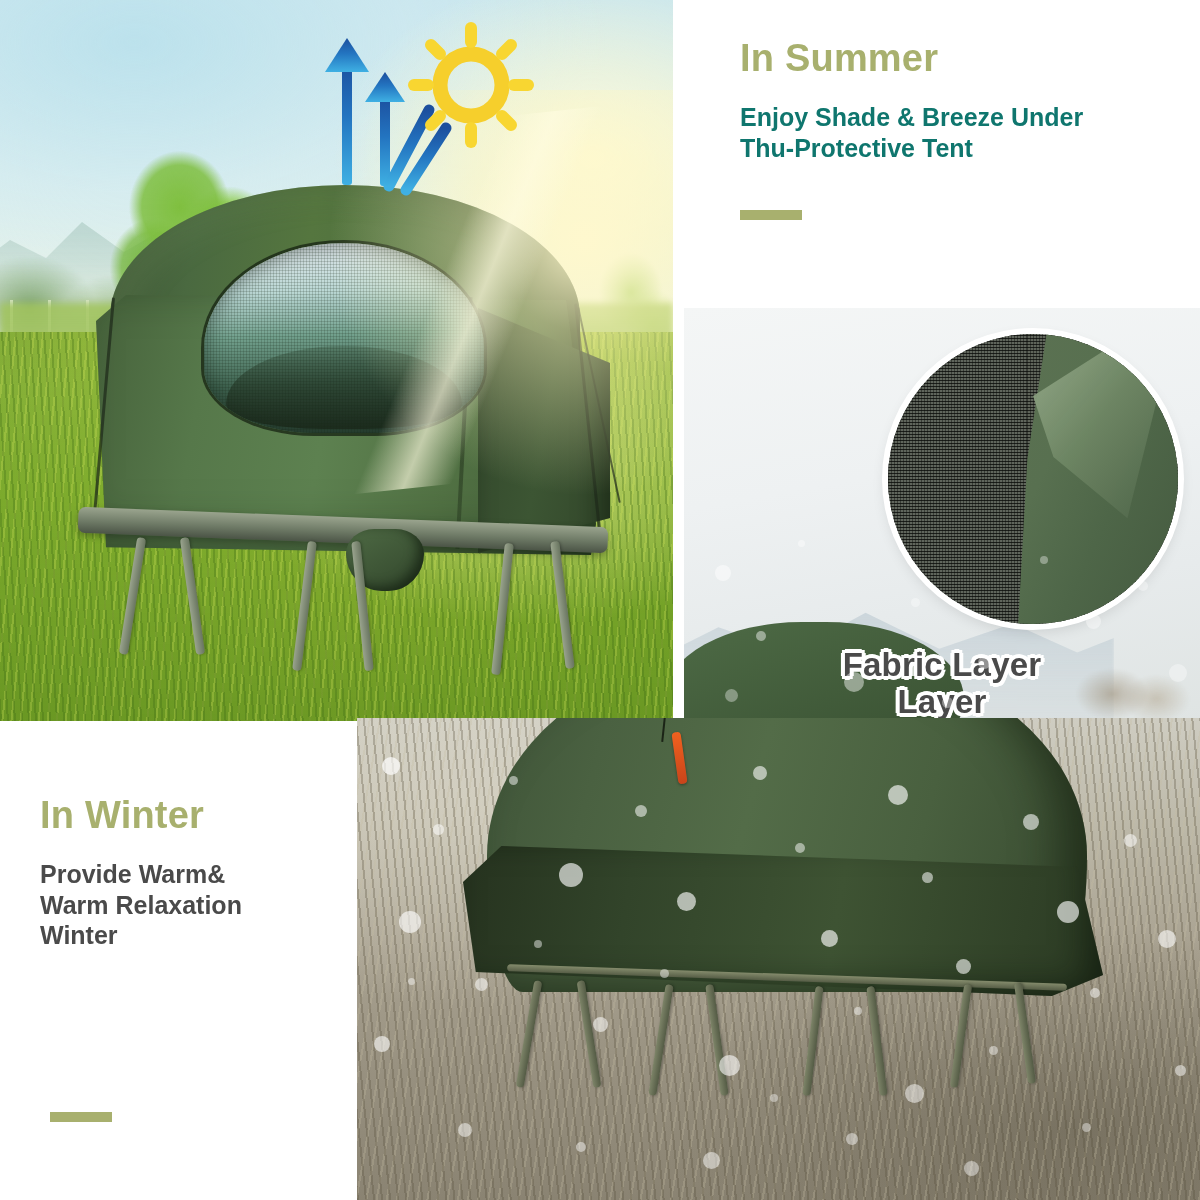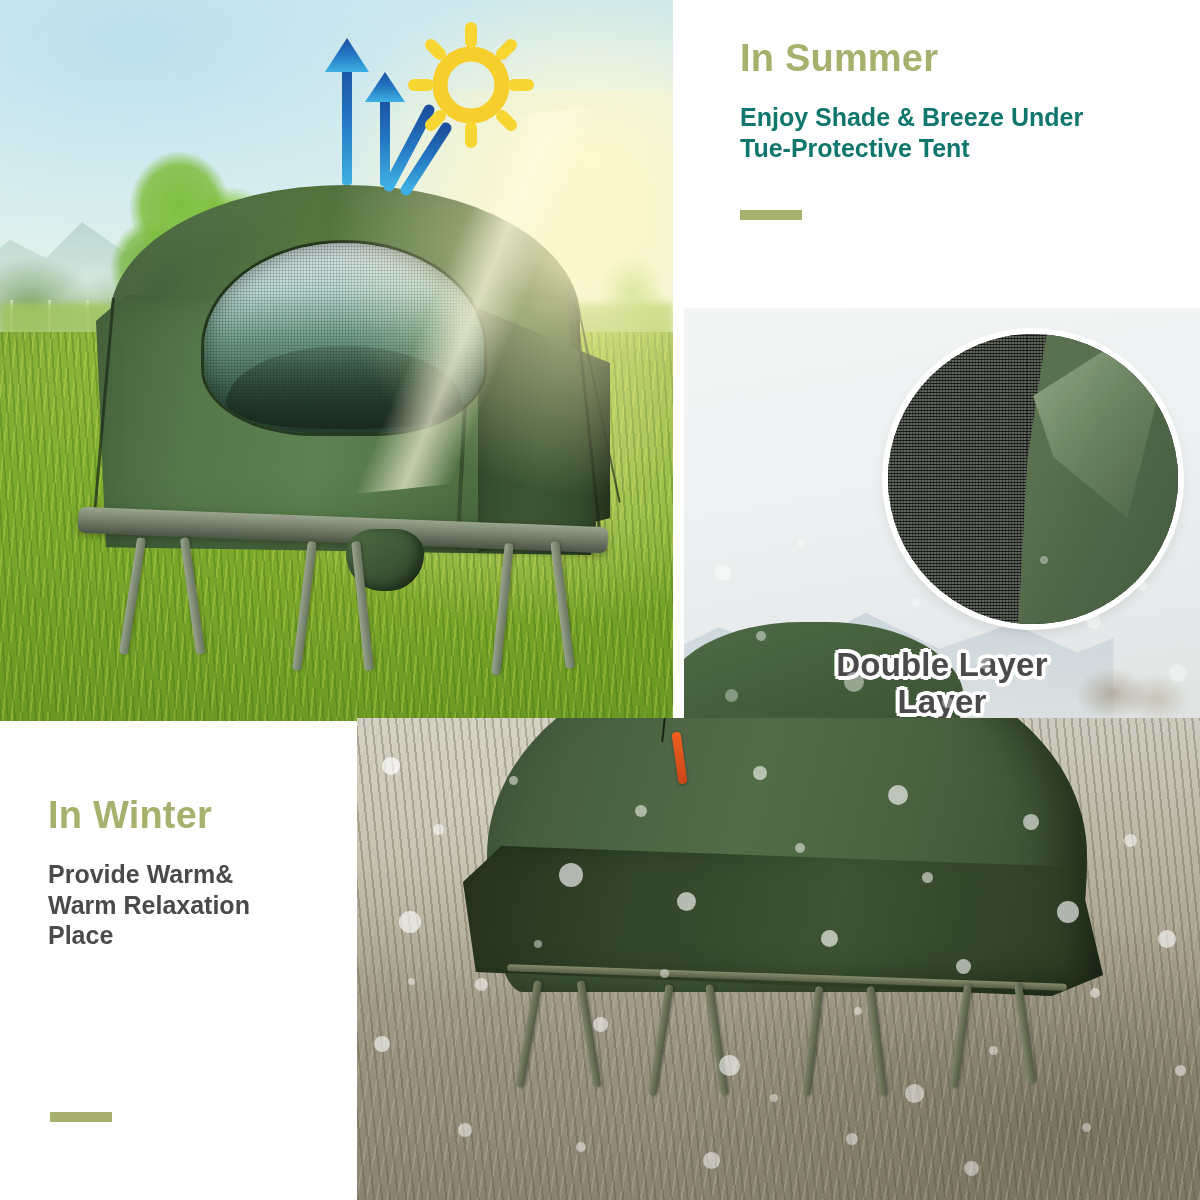--- a/index.html
+++ b/index.html
@@ -345,41 +345,41 @@
           <line x1="135" y1="98" x2="126" y2="107"></line>
         </g>
       </g>
     </svg>
   </div>
 
   <div class="summer-text">
     <div class="kicker" style="color:#a8b06e">In Summer</div>
     <div class="subcopy" style="color:#0f766e">
       <div>Enjoy Shade &amp; Breeze Under</div>
-      <div>Tue-Protective Tent</div>
+      <div>Thu-Protective Tent</div>
     </div>
     <div class="accent-dash" style="background:#a8b06e"></div>
   </div>
 
   <div class="fabric-panel">
     <div class="fp-mtn"></div>
     <div class="fp-tent"></div>
     <div class="fp-bush"></div>
 
     <div class="fabric-circle">
       <div class="fab-mesh"></div>
       <div class="fab-mesh-r"></div>
       <div class="fab-green"></div>
       <div class="fab-peel"></div>
     </div>
 
     <div class="fab-label" style="color:#4a4a4a; text-shadow:
            -3px -3px 0 #fff, 3px -3px 0 #fff, -3px 3px 0 #fff, 3px 3px 0 #fff,
            -4px 0 0 #fff, 4px 0 0 #fff, 0 -4px 0 #fff, 0 4px 0 #fff;">
-      <div>Double Layer</div>
+      <div>Fabric Layer</div>
       <div>Layer</div>
     </div>
 
     <div class="snow">
       <i style="left:6%;top:62%;width:16px;height:16px;opacity:.55"></i>
       <i style="left:14%;top:78%;width:10px;height:10px;opacity:.5"></i>
       <i style="left:22%;top:56%;width:7px;height:7px;opacity:.45"></i>
       <i style="left:31%;top:88%;width:20px;height:20px;opacity:.5"></i>
       <i style="left:44%;top:70%;width:9px;height:9px;opacity:.4"></i>
       <i style="left:57%;top:84%;width:13px;height:13px;opacity:.45"></i>
@@ -446,23 +446,23 @@
       <i style="left:41%;top:90%;width:17px;height:17px;opacity:.55"></i>
       <i style="left:58%;top:86%;width:12px;height:12px;opacity:.5"></i>
       <i style="left:72%;top:92%;width:15px;height:15px;opacity:.5"></i>
       <i style="left:86%;top:84%;width:9px;height:9px;opacity:.45"></i>
       <i style="left:6%;top:54%;width:7px;height:7px;opacity:.5"></i>
       <i style="left:49%;top:78%;width:8px;height:8px;opacity:.45"></i>
       <i style="left:65%;top:76%;width:19px;height:19px;opacity:.55"></i>
     </div>
   </div>
 
-  <div style="position:absolute;left:48px;top:795px;width:290px;">
+  <div style="position:absolute;left:40px;top:795px;width:290px;">
     <div class="kicker" style="color:#a8b06e">In Winter</div>
     <div class="subcopy" style="color:#4a4a4a">
       <div>Provide Warm&amp;</div>
       <div>Warm Relaxation</div>
-      <div>Place</div>
+      <div>Winter</div>
     </div>
   </div>
   <div class="accent-dash" style="position:absolute;left:50px;top:1112px;margin:0;background:#a8b06e"></div>
 
 </div>
 
 </body></html>

